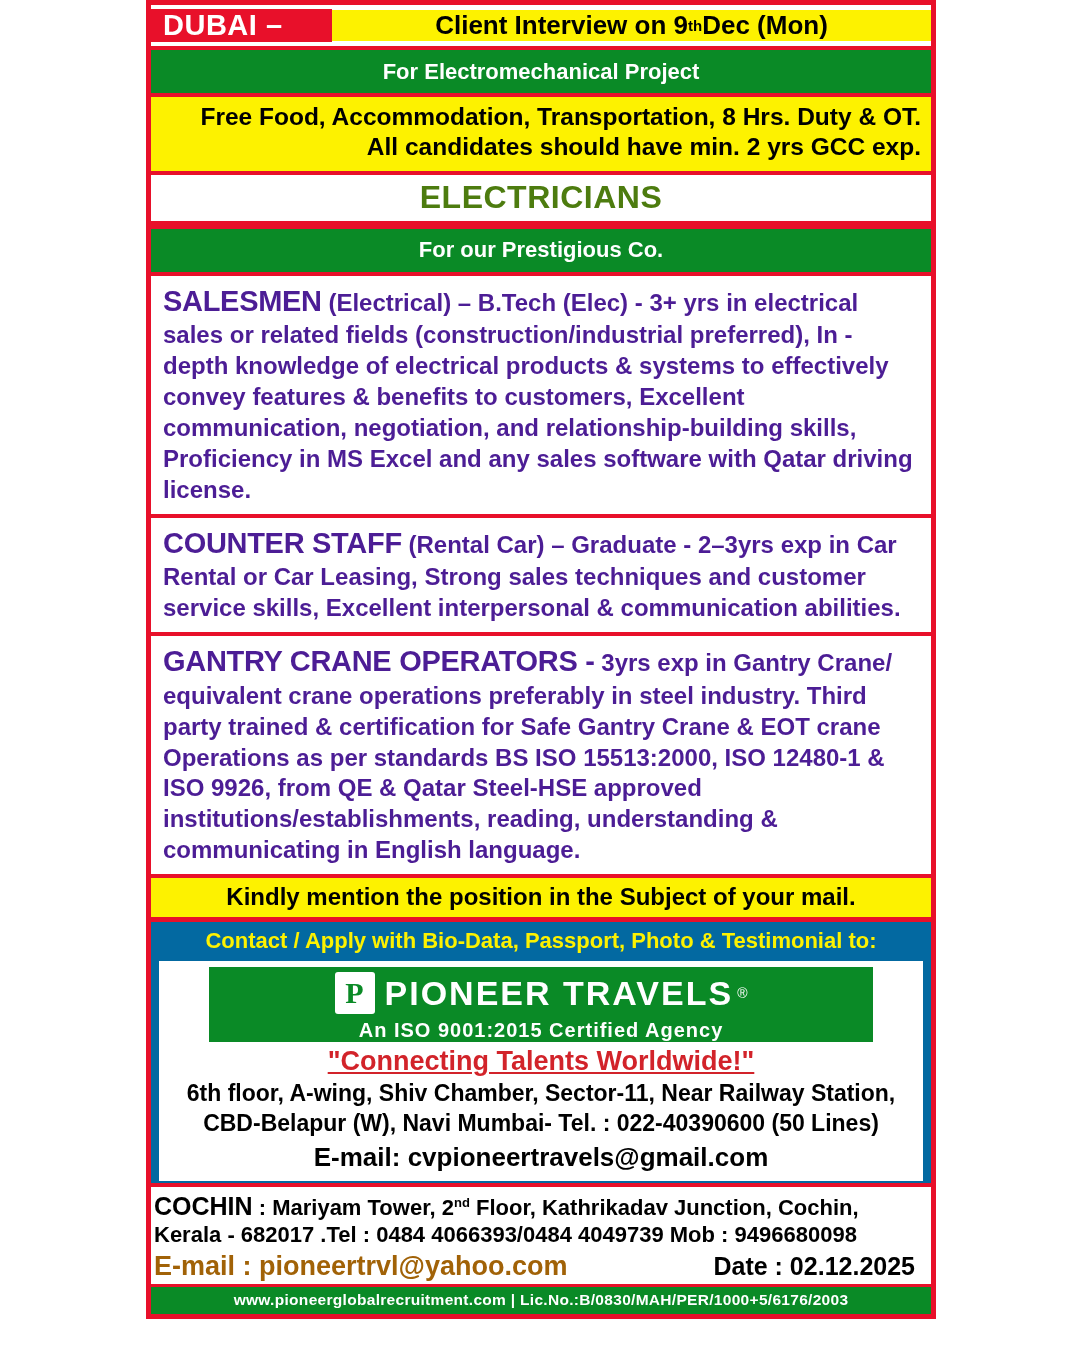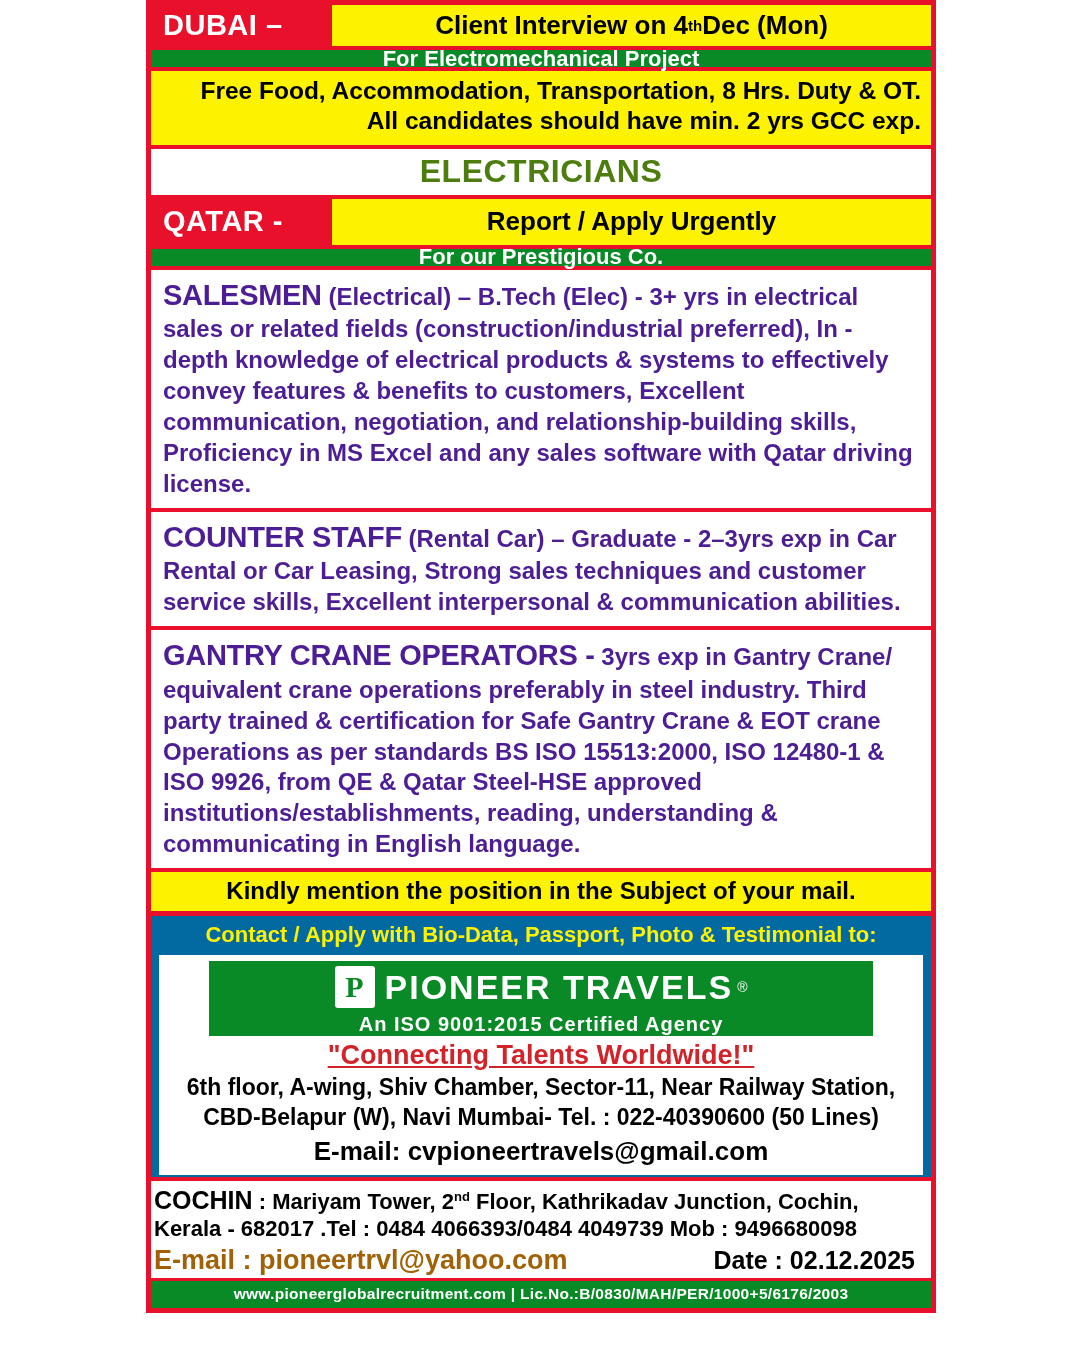--- a/index.html
+++ b/index.html
@@ -47,20 +47,21 @@
   }
   .bar-green {
     background: #0a8a26;
     color: #ffffff;
   }
 
   
   .top-row {
     height: 46px;
     border-top: 5px solid #e8102a;
+    align-items: center;
   }
   .country-tag {
     display: flex;
     align-items: center;
     padding: 0 14px 0 12px;
     font-weight: bold;
     font-size: 29px;
     letter-spacing: 0.5px;
     font-family: "Liberation Sans", sans-serif;
     white-space: nowrap;
@@ -72,21 +73,21 @@
     display: flex;
     align-items: center;
     justify-content: center;
     font-weight: bold;
     font-size: 26px;
     white-space: nowrap;
   }
   .interview-cell sup { font-size: 15px; }
 
   .green-strip {
-    height: 25px;
+    height: 51px;
     display: flex;
     align-items: center;
     justify-content: center;
     font-weight: bold;
     font-size: 22px;
     border-top: 4px solid #e8102a;
     border-bottom: 4px solid #e8102a;
     box-sizing: border-box;
   }
 
@@ -284,41 +285,37 @@
 </style>
 </head>
 <body>
 
 <div class="page">
   <div class="ad">
 
     <div class="row top-row">
       <div class="country-tag dubai-tag bar-red">DUBAI –</div>
       <div class="interview-cell bar-yellow">
-        <span>Client Interview on 4</span>
+        <span>Client Interview on 9</span>
           <sup>th</sup>
           <span> Dec (Mon)</span>
       </div>
     </div>
 
     <div class="green-strip bar-green">For Electromechanical Project</div>
 
     <div class="yellow-block">
       <div>Free Food, Accommodation, Transportation, 8 Hrs. Duty &amp; OT.</div>
       <div>All candidates should have min. 2 yrs GCC exp.</div>
     </div>
 
     <div class="title-block">
       <span>ELECTRICIANS</span>
     </div>
 
-    <div class="row top-row" style="border-top:none;">
-      <div class="country-tag qatar-tag bar-red">QATAR -</div>
-      <div class="interview-cell bar-yellow">Report / Apply Urgently</div>
-    </div>
 
     <div class="green-strip bar-green">For our Prestigious Co.</div>
 
     <div class="job">
       <p><span class="jobtitle">SALESMEN</span><span> (Electrical) – B.Tech (Elec) - 3+ yrs in electrical sales or related fields (construction/industrial preferred), In - depth knowledge of electrical products &amp; systems to effectively convey features &amp; benefits to customers, Excellent communication, negotiation, and relationship-building skills, Proficiency in MS Excel and any sales software with Qatar driving license.</span></p>
     </div>
 
     <div class="job">
       <p><span class="jobtitle">COUNTER STAFF</span><span> (Rental Car) – Graduate - 2–3yrs exp in Car Rental or Car Leasing, Strong sales techniques and customer service skills, Excellent interpersonal &amp; communication abilities.</span></p>
     </div>

